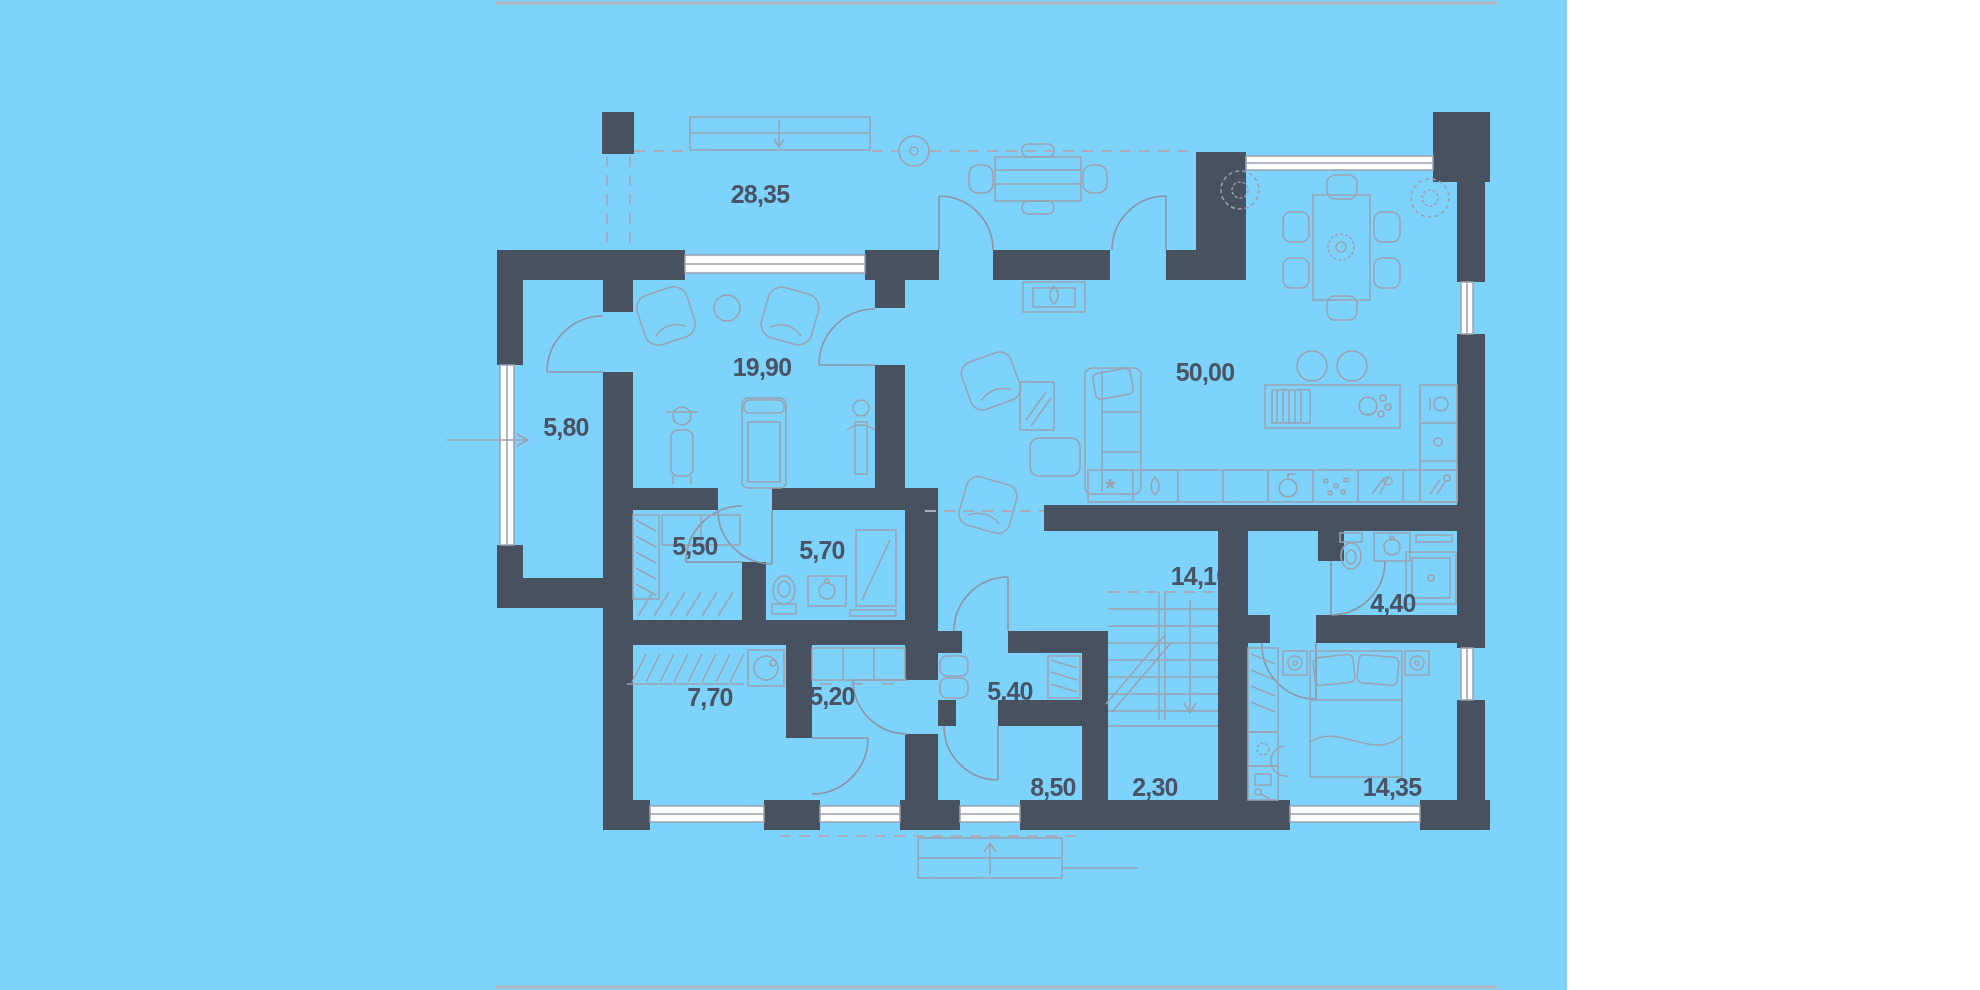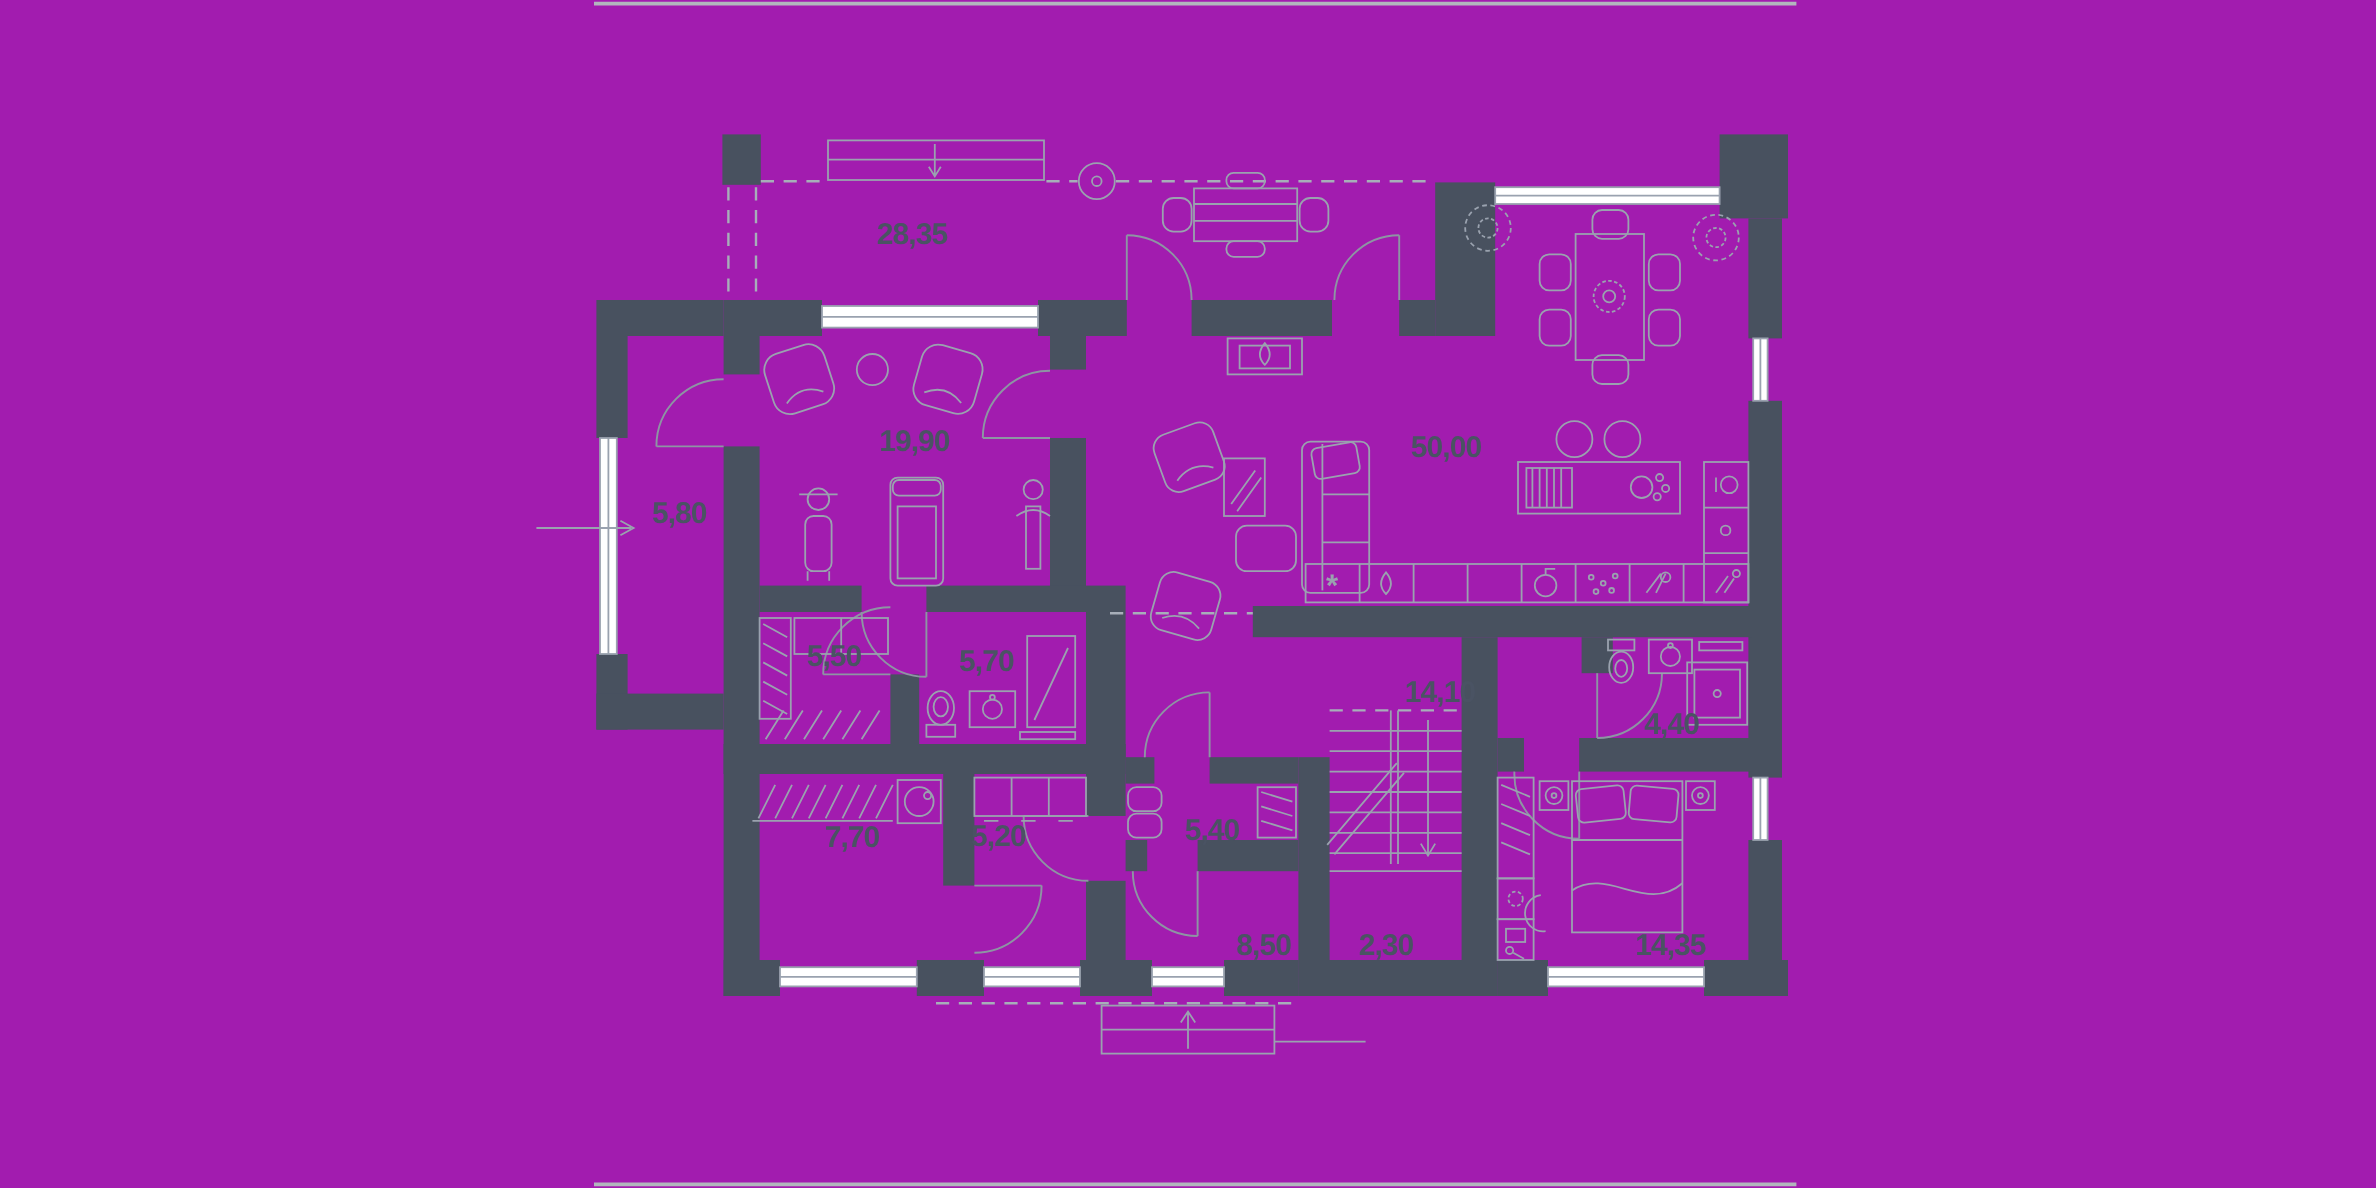--- a/index.html
+++ b/index.html
@@ -1,16 +1,16 @@
 <!DOCTYPE html>
 <html><head>
 <meta charset="utf-8">
 <style>
   html,body{margin:0;padding:0;background:#ffffff;}
-  .page{position:relative;width:1980px;height:990px;background:#a21caf;overflow:hidden;
+  .page{position:relative;width:1567px;height:990px;background:#7dd3fc;overflow:hidden;
         font-family:"Liberation Sans",sans-serif;}
   svg{position:absolute;left:0;top:0;}
   .room-label{font-family:"Liberation Sans",sans-serif;font-weight:700;font-size:25px;
               fill:#4a5363;letter-spacing:-0.8px;text-anchor:middle;}
   .glyph{font-family:"Liberation Sans",sans-serif;font-weight:700;font-size:26px;
          fill:#9aa2af;text-anchor:middle;}
 </style>
 </head>
 <body>
 

